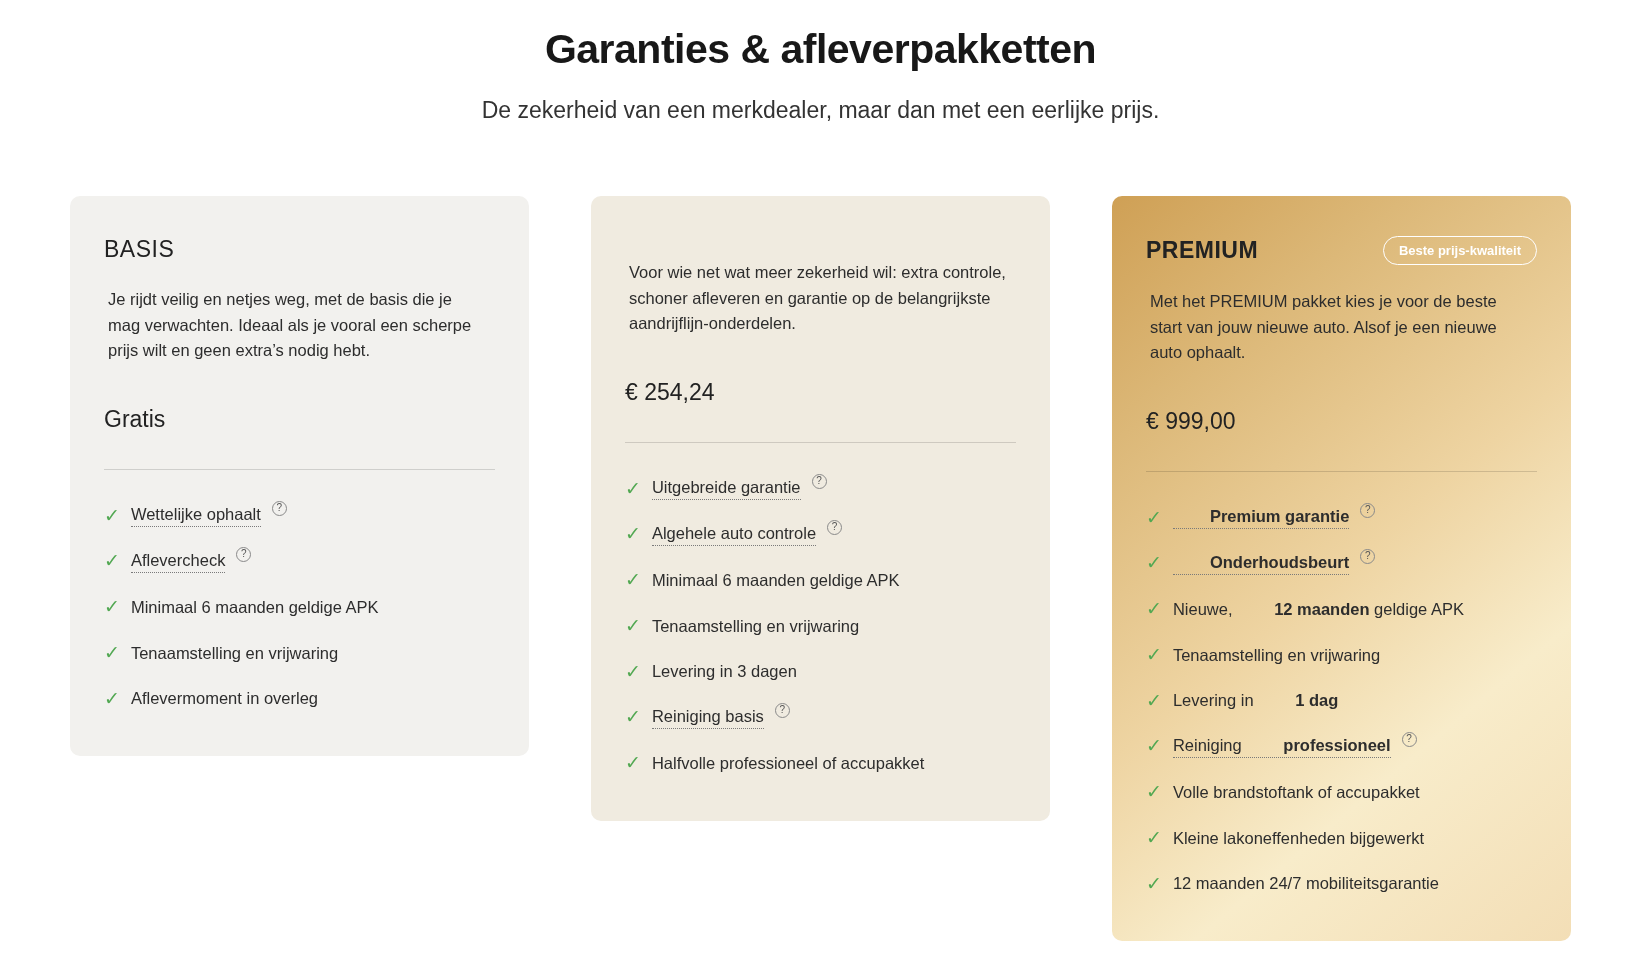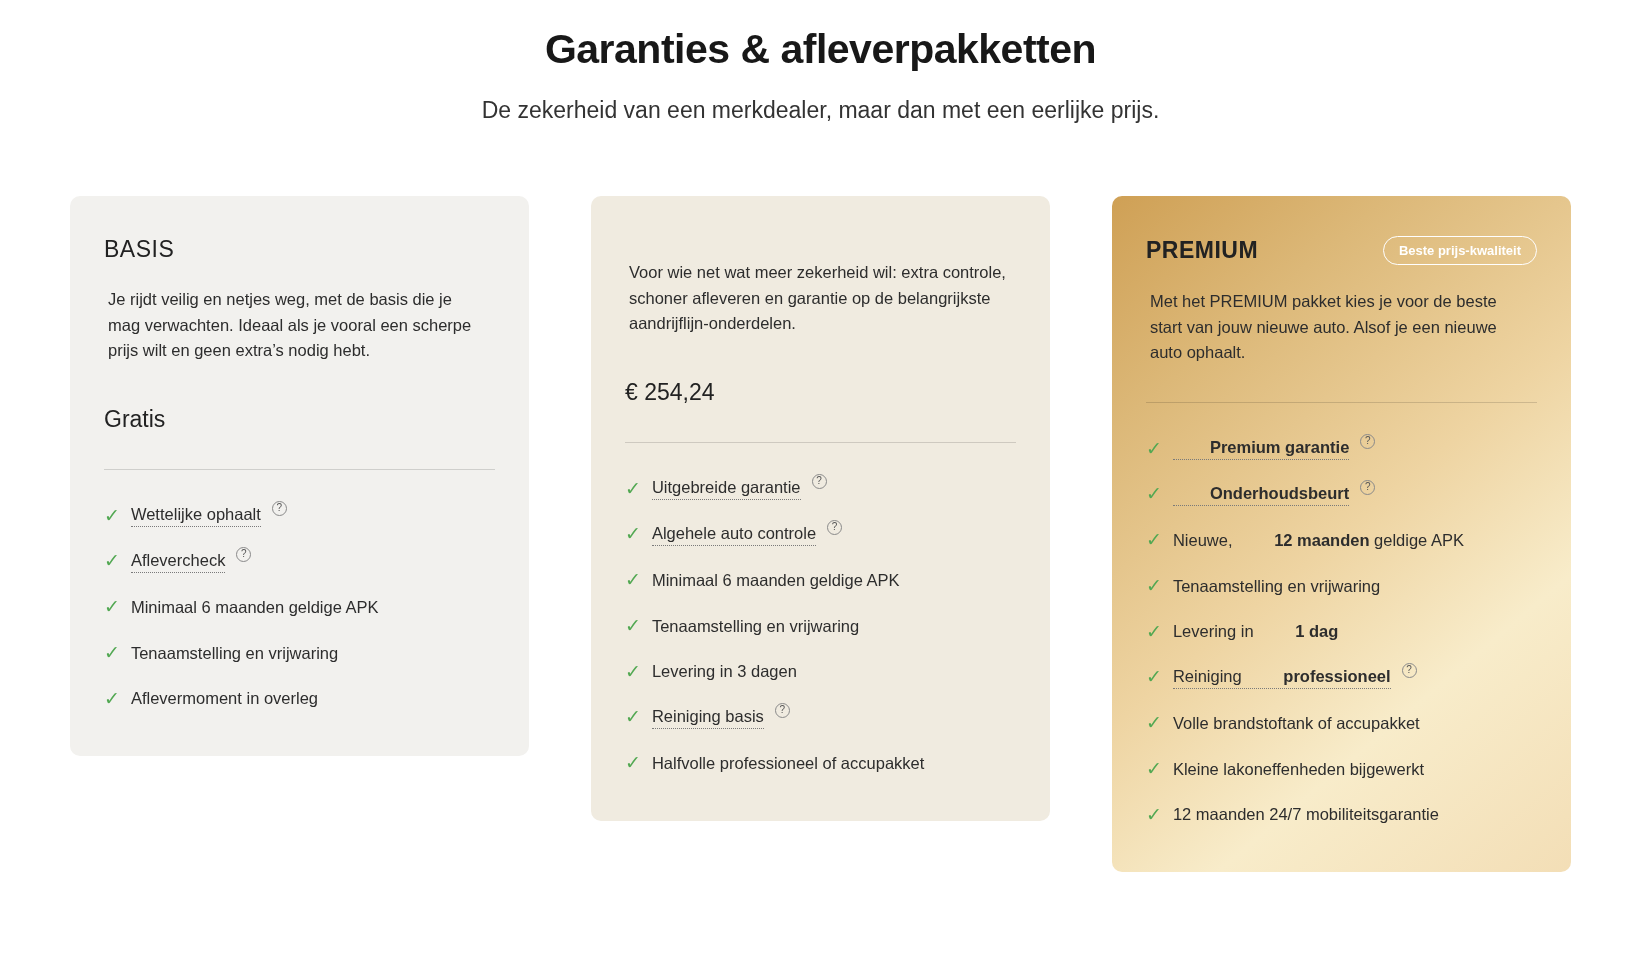--- a/index.html
+++ b/index.html
@@ -201,20 +201,21 @@
           </li>
         </ul>
     </div>
 
     <div class="card card-premium">
       <div class="card-header">
         <div class="card-title">PREMIUM</div>
         <div class="badge">Beste prijs-kwaliteit</div>
       </div>
       <p class="card-desc">Met het PREMIUM pakket kies je voor de beste start van jouw nieuwe auto. Alsof je een nieuwe auto ophaalt.</p>
+      <div class="card-price">€ 999,00</div>
       <hr class="divider">
       <ul class="features">
           <li class="feature">
             <span class="check">✓</span>
             <span class="feature-label dotted"><span class="b">Premium garantie</span></span>
             <span class="help">?</span>
           </li>
           <li class="feature">
             <span class="check">✓</span>
             <span class="feature-label dotted"><span class="b">Onderhoudsbeurt</span></span>

